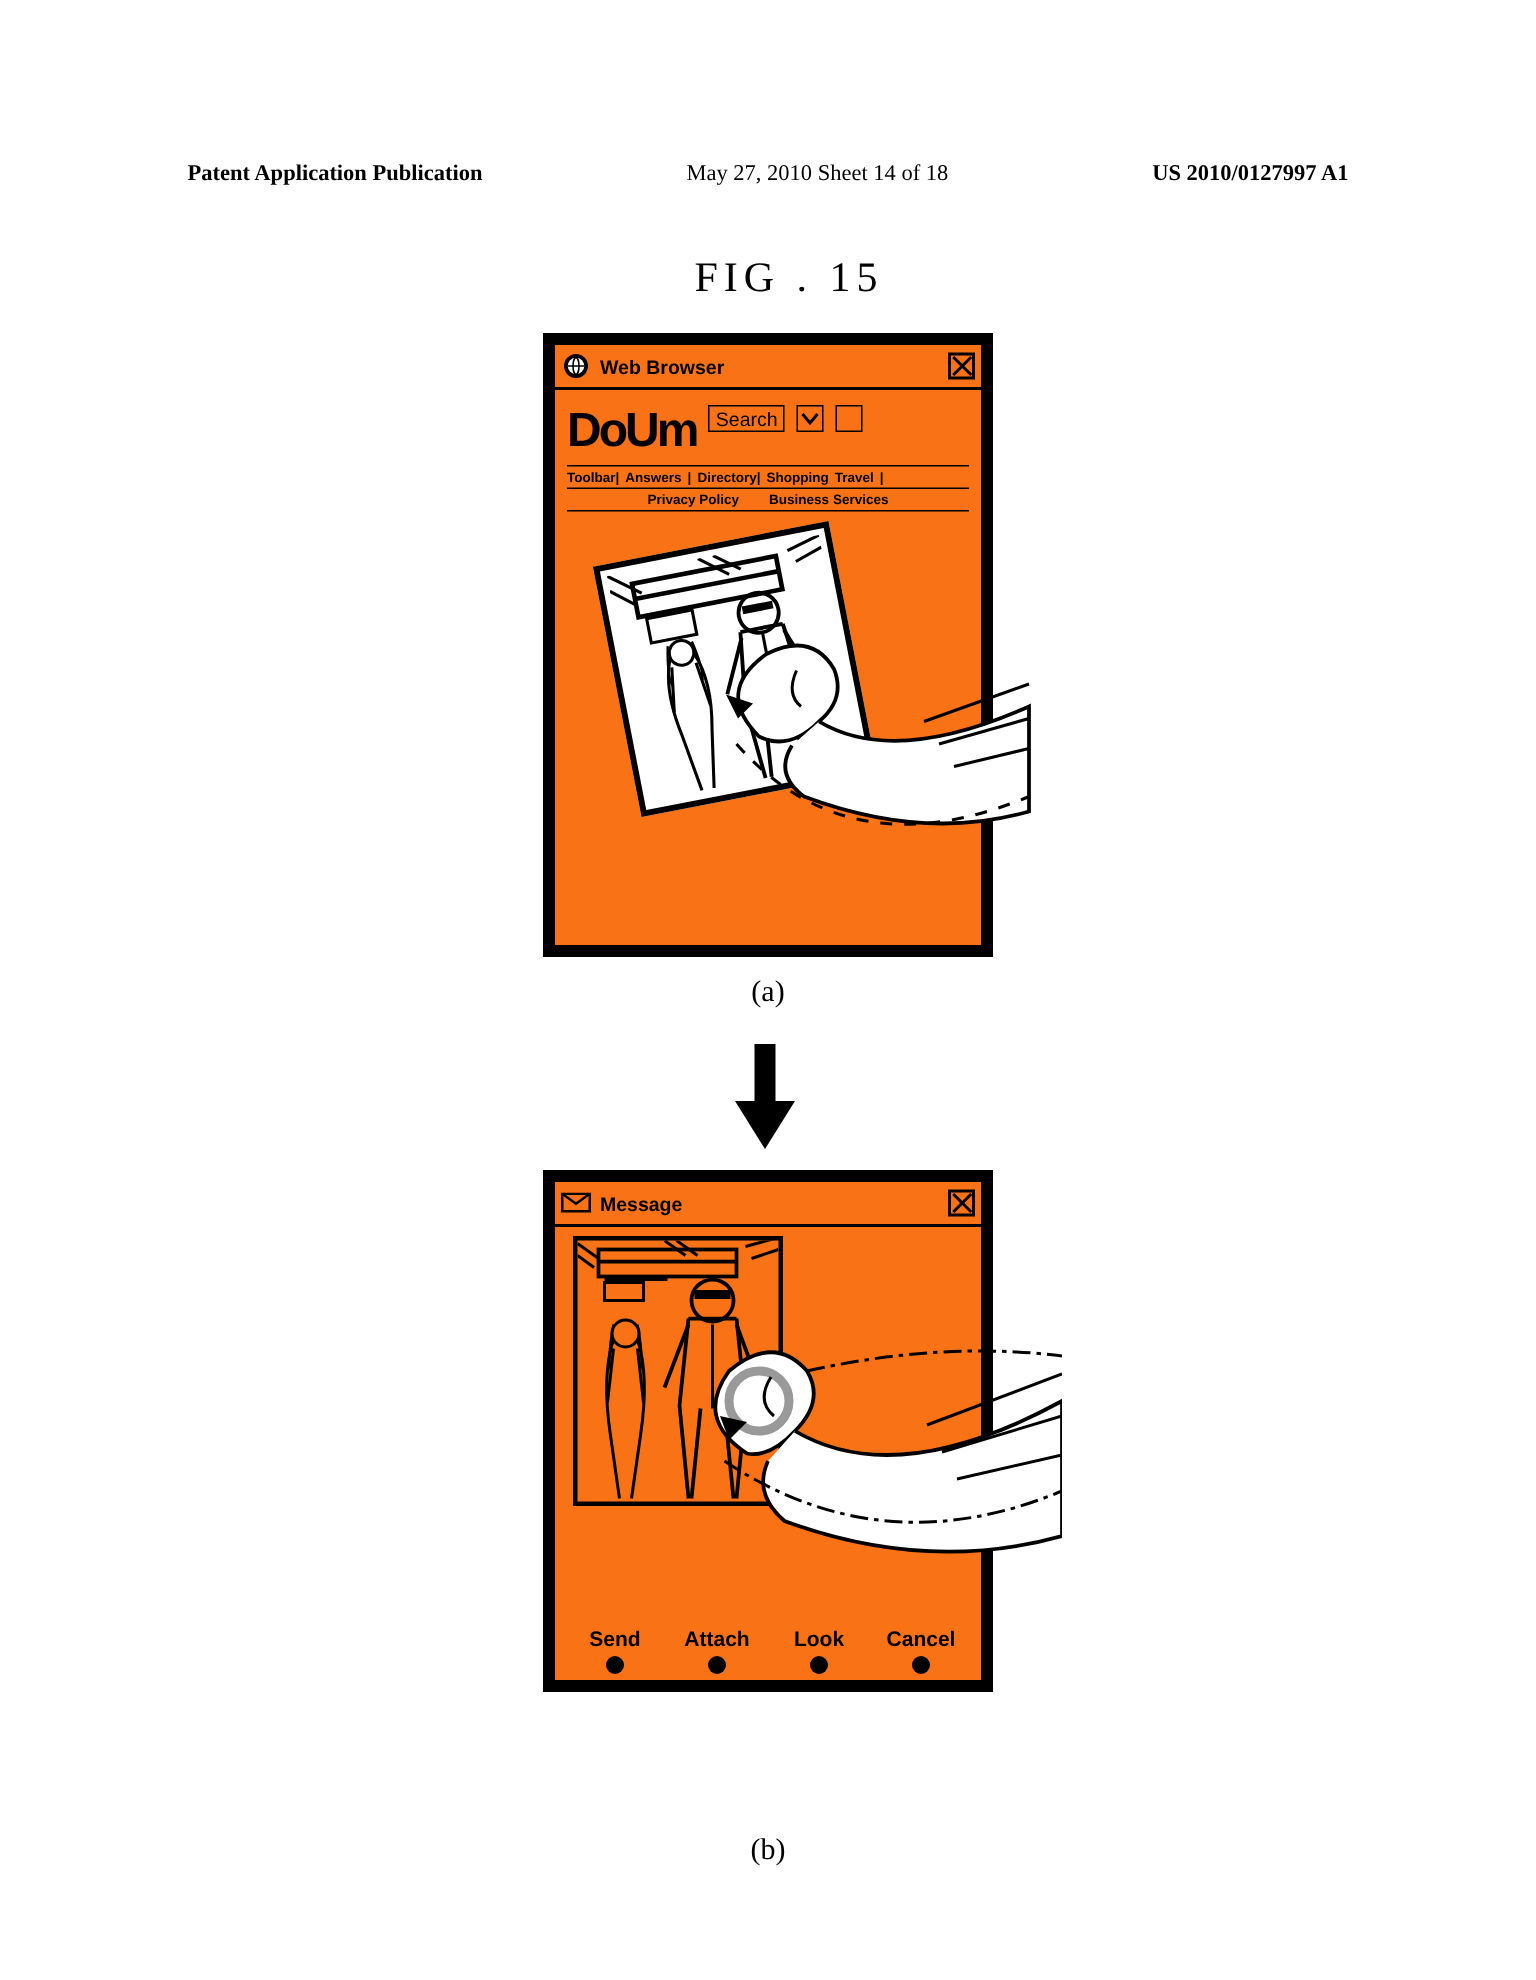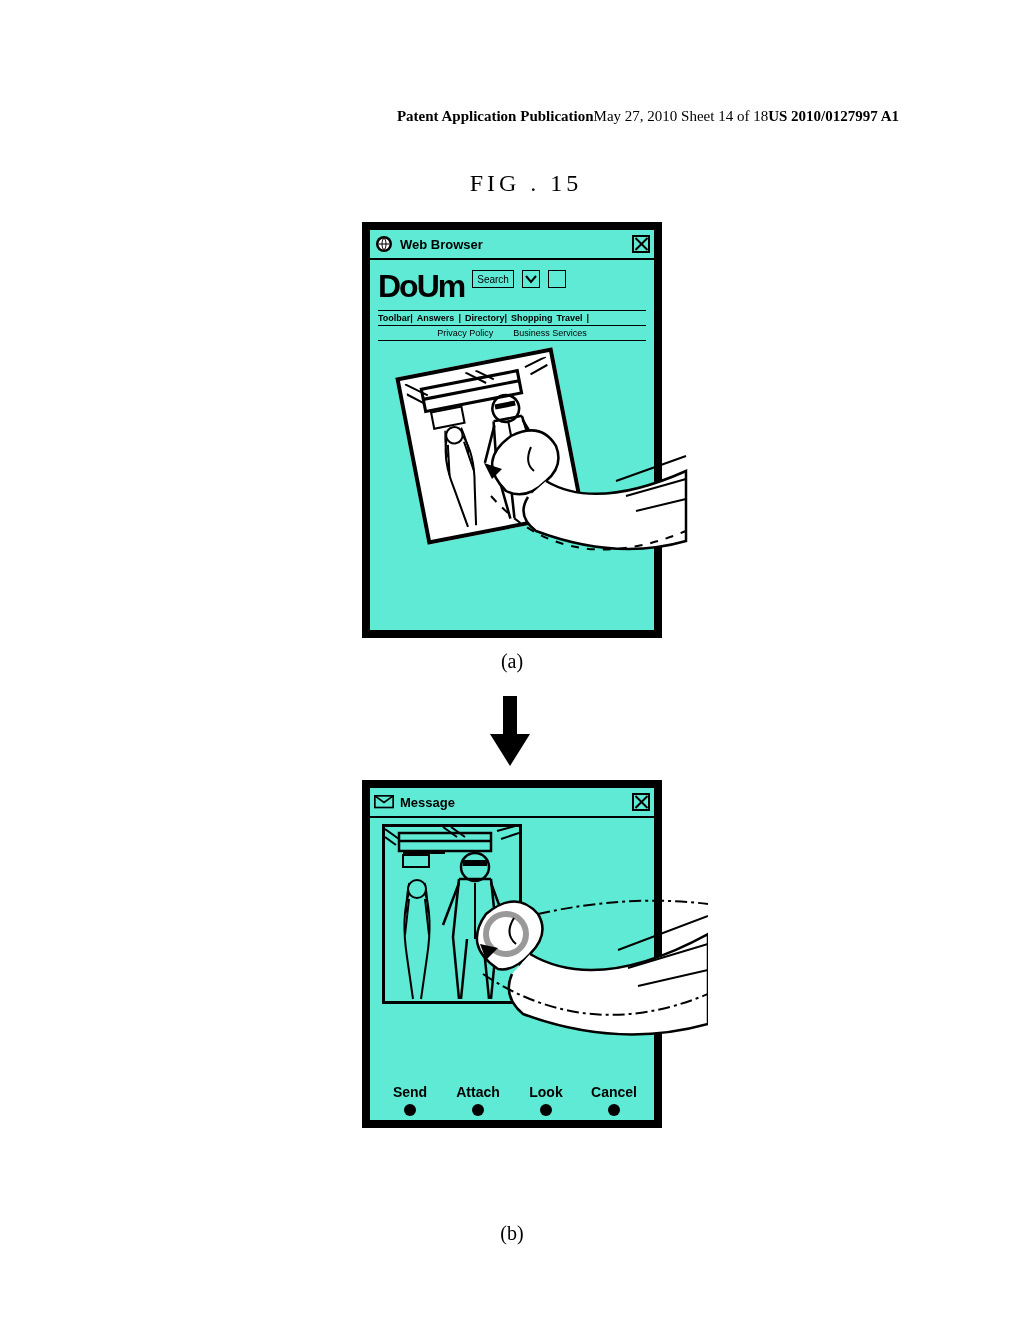--- a/index.html
+++ b/index.html
@@ -9,41 +9,41 @@
     width: 1024px;
     height: 1320px;
     position: relative;
   }
   .page-header {
     position: absolute;
     top: 108px;
     left: 125px;
     right: 125px;
     display: flex;
-    justify-content: flex-end;
+    justify-content: space-between;
     font-size: 15px;
   }
   .page-header .left { font-weight: bold; }
   .page-header .mid { font-weight: normal; }
   .page-header .right { font-weight: bold; }
 
   .fig-title {
     position: absolute;
     top: 170px;
     left: 0; right: 0;
     text-align: center;
-    font-size: 24px;
+    font-size: 28px;
     letter-spacing: 4px;
     padding-left: 28px;
   }
 
   .device {
     position: absolute;
     border: 8px solid #000;
-    background: #5eead4;
+    background: #f97316;
     width: 300px;
     left: 362px;
   }
   .device-a { top: 222px; height: 416px; }
   .device-b { top: 780px; height: 348px; }
 
   .device-a .titlebar, .device-b .titlebar {
     border-bottom: 2px solid #000;
     height: 30px;
     display: flex;
@@ -82,21 +82,21 @@
     display:flex; align-items:flex-start; gap:8px;
     margin-bottom: 8px;
   }
   .logo {
     font-size: 32px; font-weight: 900;
     letter-spacing: -2px;
     line-height: 1;
   }
   .search-box {
     border:1px solid #000;
-    font-size:10px;
+    font-size:13px;
     padding:2px 4px;
     height: 18px;
     display:flex; align-items:center;
     margin-bottom:0;
   }
   .dropdown {
     border:1px solid #000;
     width:18px; height:18px;
     display:flex; align-items:center; justify-content:center;
     margin-bottom:3px;
@@ -112,21 +112,21 @@
     font-size:9px;
     font-weight:bold;
     border-top:1px solid #000;
     border-bottom:1px solid #000;
     padding:2px 0;
     display:flex; gap:4px;
   }
   .nav1 span { white-space:nowrap; }
   .nav2 {
     font-size:9px;
-    font-weight:normal;
+    font-weight:bold;
     padding:2px 0;
     display:flex; gap:20px;
     justify-content:center;
     border-bottom:1px solid #000;
   }
 
   .content-area {
     position: relative;
     height: 260px;
     overflow: visible;

